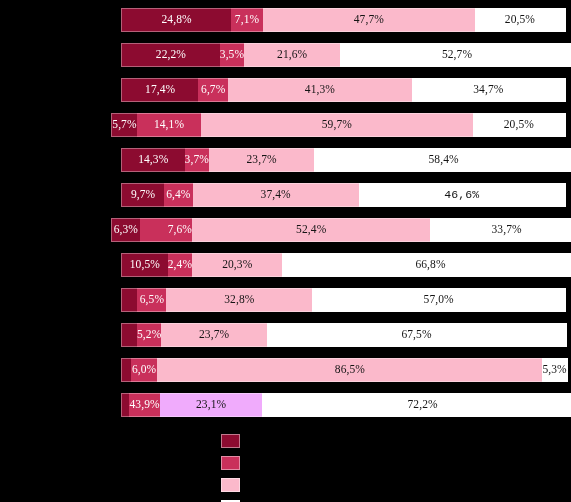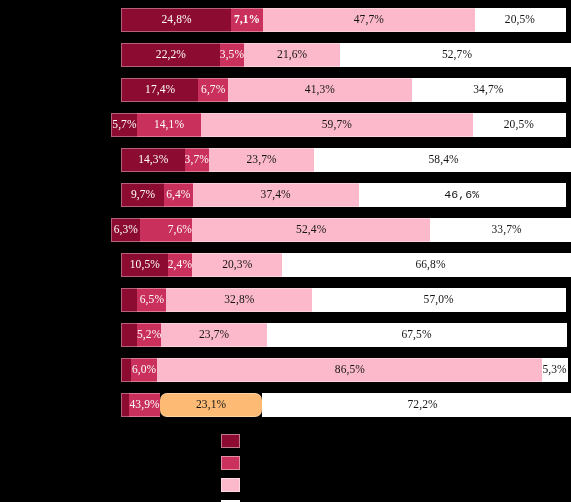--- a/index.html
+++ b/index.html
@@ -93,21 +93,21 @@
 </style>
 </head>
 <body>
 
 <div id="chart-root">
   <div class="bars-area" id="bars-area">
       <div class="bar-row" style="left: 121px; top: 8px; width: 445px;">
         <div class="seg c1" style="flex: 0 0 110.25px; background: rgb(140, 11, 48);">
           <span class="seg-label">24,8%</span>
         </div>
-        <div class="seg c2" style="flex: 0 0 31.5634px; background: rgb(201, 48, 91); font-weight: bold;">
+        <div class="seg c2" style="flex: 0 0 31.5634px; background: rgb(201, 48, 91);">
           <span class="seg-label">7,1%</span>
         </div>
         <div class="seg c3" style="flex: 0 0 212.053px; background: rgb(251, 185, 203);">
           <span class="seg-label">47,7%</span>
         </div>
         <div class="seg c4" style="flex: 0 0 91.1339px; background: rgb(255, 255, 255);">
           <span class="seg-label">20,5%</span>
         </div>
       </div>
       <div class="bar-row" style="left: 121px; top: 43px; width: 445px;">
@@ -242,21 +242,21 @@
         </div>
         <div class="seg c4" style="flex: 0 0 23.585px; background: rgb(255, 255, 255);">
           <span class="seg-label">5,3%</span>
         </div>
       </div>
       <div class="bar-row" style="left: 121px; top: 393px; width: 445px;">
         <div class="seg c1" style="flex: 0 0 8.455px; background: rgb(140, 11, 48);"></div>
         <div class="seg c2" style="flex: 0 0 12.46px; background: rgb(201, 48, 91);">
           <span class="seg-label">43,9%</span>
         </div>
-        <div class="seg c3" style="flex: 0 0 102.795px; background: #fdba74; border-radius: 7px;">
+        <div class="seg c3" style="flex: 0 0 102.795px; background: #f0abfc;">
           <span class="seg-label">23,1%</span>
         </div>
         <div class="seg c4" style="flex: 0 0 321.29px; background: rgb(255, 255, 255);">
           <span class="seg-label">72,2%</span>
         </div>
       </div>
     </div>
   <div class="legend" id="legend">
       <div class="legend-row">
         <div class="legend-swatch" style="background: rgb(140, 11, 48);"></div>

